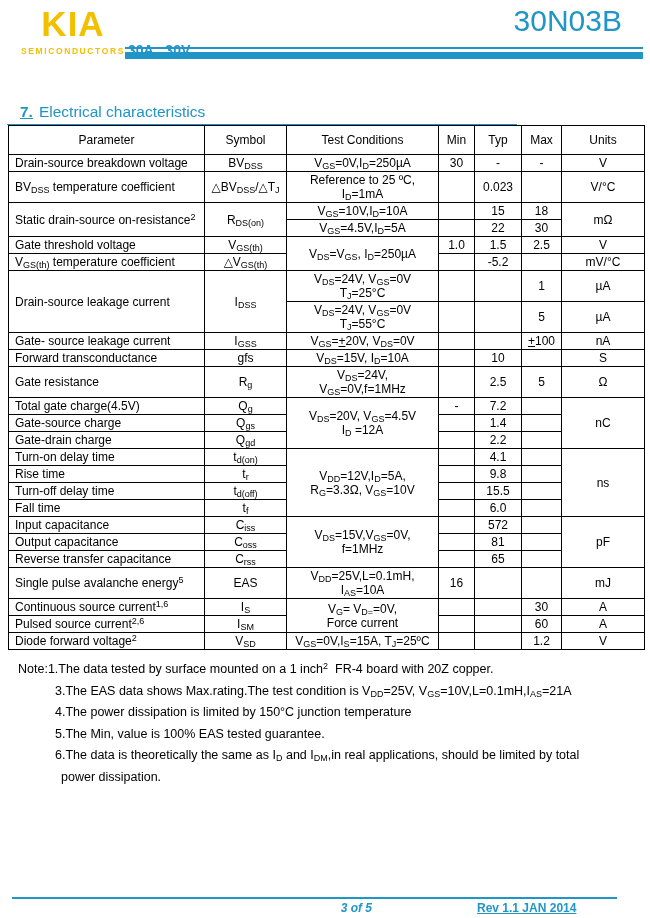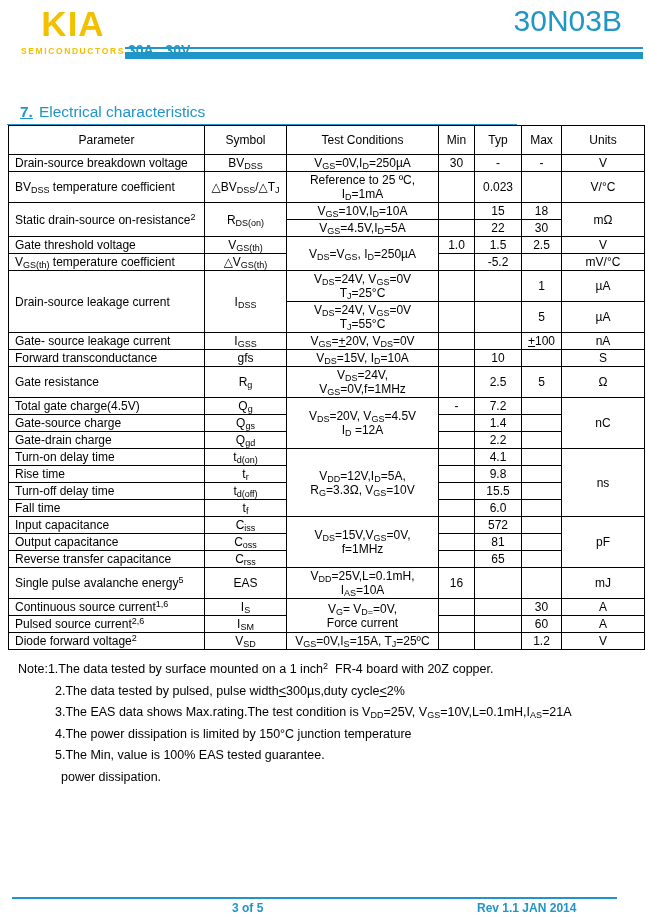--- a/index.html
+++ b/index.html
@@ -36,23 +36,23 @@
   td.al{text-align:left;padding-left:6px;}
   sub{font-size:9px;vertical-align:-2px;line-height:0;}
   sup{font-size:9px;vertical-align:4px;line-height:0;}
   
   .notes{margin:9px 0 16px 18px;font-size:12.5px;}
   .notes div{line-height:21.5px;}
   .notes .mid{padding-left:37px;}
   .notes .cont{padding-left:43px;}
   
   .f-rule{position:absolute;left:12px;top:897px;width:605px;height:2px;background:var(--blue);}
-  .f-page{position:absolute;left:232px;top:901px;width:140px;text-align:left;
-          color:var(--blue);font-weight:bold;font-size:12px;}
-  .f-rev{position:absolute;left:477px;top:901px;color:var(--blue);font-weight:bold;font-size:12px;}
+  .f-page{position:absolute;left:232px;top:901px;width:140px;text-align:right;
+          color:var(--blue);font-weight:bold;font-size:12px;font-style:italic;}
+  .f-rev{position:absolute;left:477px;top:901px;color:var(--blue);font-weight:bold;font-size:12px;text-decoration:underline;}
 </style>
 </head>
 <body>
 
 <div class="page">
 
   <div class="hdr">
     <div class="logo">
       <div class="logo-kia">KIA</div>
       <div class="logo-sub">SEMICONDUCTORS</div>
@@ -294,24 +294,24 @@
           <td></td>
           <td></td>
           <td>1.2</td>
           <td>V</td>
         </tr>
       </tbody>
   </table>
 
   <div class="notes" id="notes">
       <div class="first">Note:1.The data tested by surface mounted on a 1 inch<sup>2</sup>&nbsp; FR-4 board with 20Z copper.</div>
-      <div class="mid">2.The data tested by pulsed, pulse width<u>&lt;</u>300µs,duty cycle<u>&lt;</u>2%</div>
       <div class="mid">3.The EAS data shows Max.rating.The test condition is V<sub>DD</sub>=25V, V<sub>GS</sub>=10V,L=0.1mH,I<sub>AS</sub>=21A</div>
       <div class="mid">4.The power dissipation is limited by 150°C junction temperature</div>
       <div class="mid">5.The Min, value is 100% EAS tested guarantee.</div>
+      <div class="mid">6.The data is theoretically the same as I<sub>D</sub> and I<sub>DM</sub>,in real applications, should be limited by total</div>
       <div class="cont">power dissipation.</div>
     </div>
 
   <div class="f-rule"></div>
   <div class="f-page">3 of 5</div>
   <div class="f-rev">Rev 1.1 JAN 2014</div>
 
 </div>
 
 </body></html>

